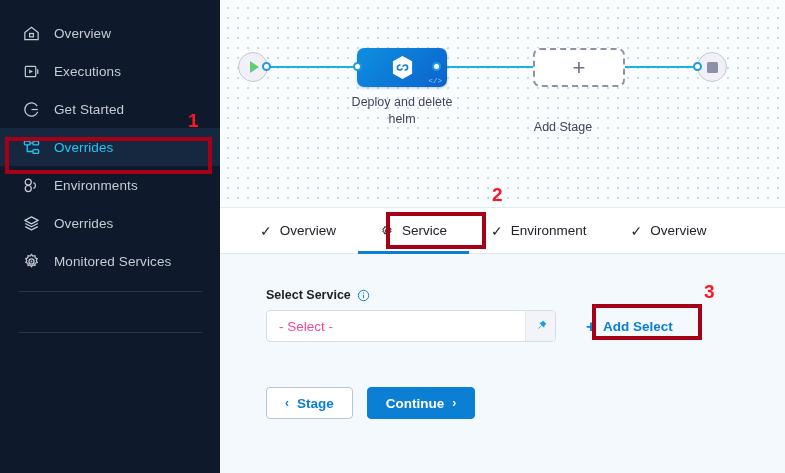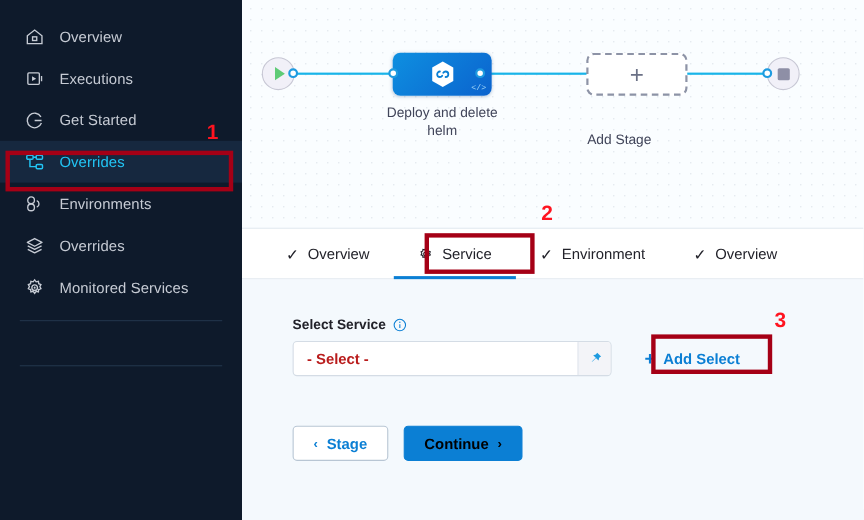--- a/index.html
+++ b/index.html
@@ -241,22 +241,21 @@
     border-radius: 4px;
     background: #ffffff;
     overflow: hidden;
     cursor: pointer;
   }
   .select-value {
     flex: 1 1 auto;
     display: flex; align-items: center;
     padding-left: 12px;
     font-size: 13.5px;
-    color: #b91c1c;
-    font-weight: bold;
+    color: #ec4899;
   }
   .pin-box {
     width: 30px;
     background: #F3F4F8;
     border-left: 1px solid #E2E6EE;
     display: flex; align-items: center; justify-content: center;
   }
   .add-service {
     display: flex; align-items: center; gap: 7px;
     font-size: 13.5px;
@@ -283,21 +282,21 @@
     cursor: pointer;
   }
   .btn-back {
     background: #ffffff;
     border: 1px solid #B8C6D4;
     color: #0B7FD4;
   }
   .btn-continue {
     background: #0B7FD4;
     border: 1px solid #0B7FD4;
-    color: #000000;
+    color: #ffffff;
   }
   .chev { font-size: 12px; line-height: 1; }
 
   
   .anno-box {
     position: absolute;
     border: 4px solid #A50016;
     pointer-events: none;
     z-index: 60;
   }

